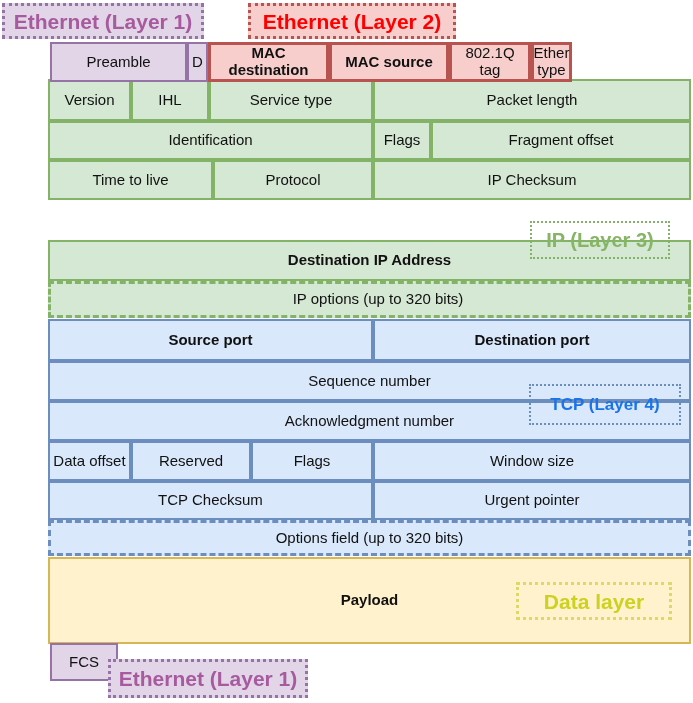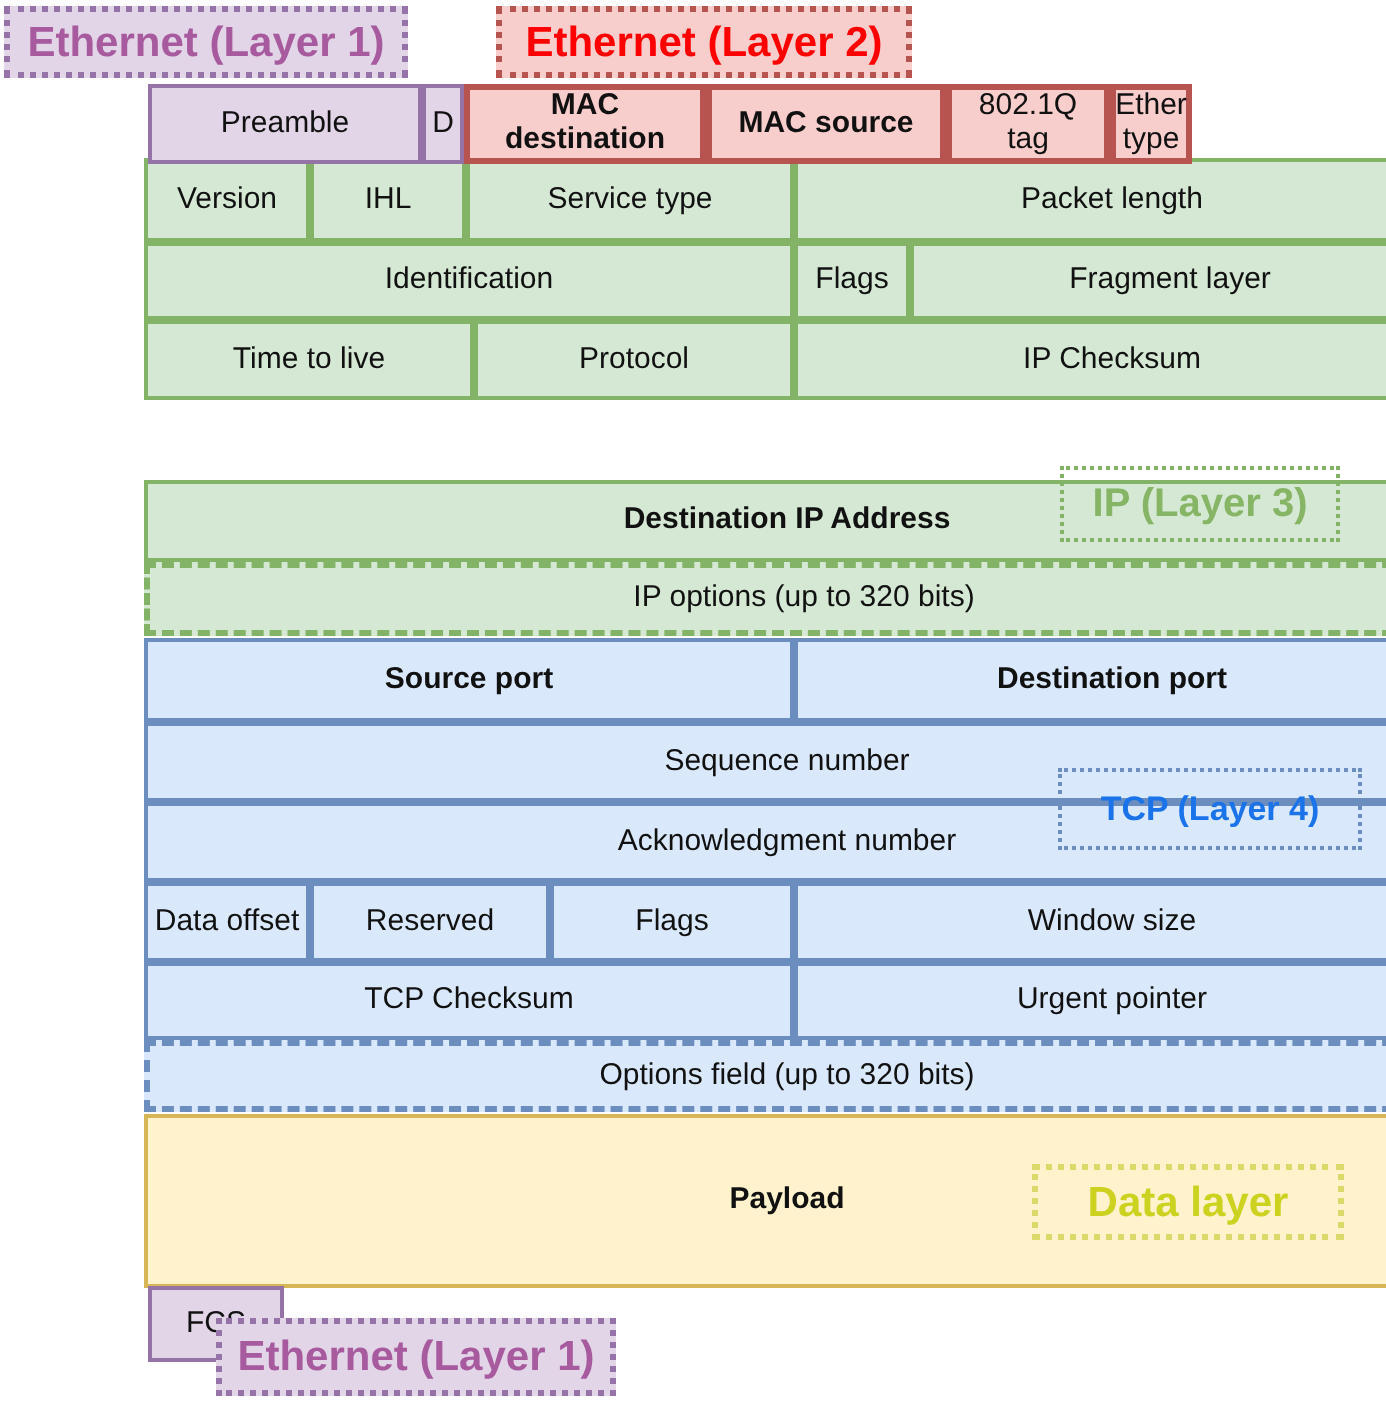--- a/index.html
+++ b/index.html
@@ -3,21 +3,21 @@
 <meta charset="utf-8">
 <style>
   html,body{margin:0;padding:0;background:#ffffff;}
   .canvas{
     position:relative;width:693px;height:703px;background:#ffffff;
     font-family:"Liberation Sans", sans-serif;color:#111;overflow:hidden;
   }
   .cell{
     position:absolute;box-sizing:border-box;
     display:flex;align-items:center;justify-content:center;
-    text-align:center;font-size:15px;line-height:1.12;margin-left:24px;
+    text-align:center;font-size:15px;line-height:1.12;
   }
   .bold{font-weight:bold;}
   .purple{background:var(--purple-fill,#e1d5e7);border:2px solid var(--purple-stroke,#9673a6);}
   .red{background:var(--red-fill,#f8cecc);border:3px solid var(--red-stroke,#b85450);}
   .green{background:var(--green-fill,#d5e8d4);border:2px solid var(--green-stroke,#82b366);}
   .green.dashed{border:3px dashed var(--green-stroke,#82b366);padding-left:17px;}
   .blue{background:var(--blue-fill,#dae8fc);border:2px solid var(--blue-stroke,#6c8ebf);}
   .blue.dashed{border:3px dashed var(--blue-stroke,#6c8ebf);}
   .yellow{background:var(--yellow-fill,#fff2cc);border:2px solid var(--yellow-stroke,#d6b656);}
   .layer-label{
@@ -49,21 +49,21 @@
       <span>Identification</span>
     </div>
 
   <div class="cell green" style="left:373px;top:79px;width:318px;height:42px;">
       <span>Packet length</span>
     </div>
   <div class="cell green" style="left:373px;top:121px;width:58px;height:39px;">
       <span>Flags</span>
     </div>
   <div class="cell green" style="left:431px;top:121px;width:260px;height:39px;">
-      <span>Fragment layer</span>
+      <span>Fragment offset</span>
     </div>
 
   <div class="cell green" style="left:48px;top:160px;width:165px;height:40px;">
       <span>Time to live</span>
     </div>
   <div class="cell green" style="left:213px;top:160px;width:160px;height:40px;">
       <span>Protocol</span>
     </div>
   <div class="cell green" style="left:373px;top:160px;width:318px;height:40px;">
       <span>IP Checksum</span>
@@ -140,21 +140,21 @@
   <div class="cell red" style="left:531px;top:42px;width:41px;height:40px;">
       <span>Ether type</span>
     </div>
 
   <div class="layer-label lab-eth1" style="left:2px;top:3px;width:202px;height:36px;">
       <span>Ethernet (Layer 1)</span>
     </div>
   <div class="layer-label lab-eth2" style="left:248px;top:3px;width:208px;height:36px;">
       <span>Ethernet (Layer 2)</span>
     </div>
-  <div class="layer-label lab-ip" style="left:530px;top:233px;width:140px;height:38px;">
+  <div class="layer-label lab-ip" style="left:530px;top:221px;width:140px;height:38px;">
       <span>IP (Layer 3)</span>
     </div>
   <div class="layer-label lab-tcp" style="left:529px;top:384px;width:152px;height:41px;">
       <span>TCP (Layer 4)</span>
     </div>
   <div class="layer-label lab-data" style="left:516px;top:582px;width:156px;height:38px;">
       <span>Data layer</span>
     </div>
   <div class="layer-label lab-eth1" style="left:108px;top:659px;width:200px;height:39px;">
       <span>Ethernet (Layer 1)</span>

